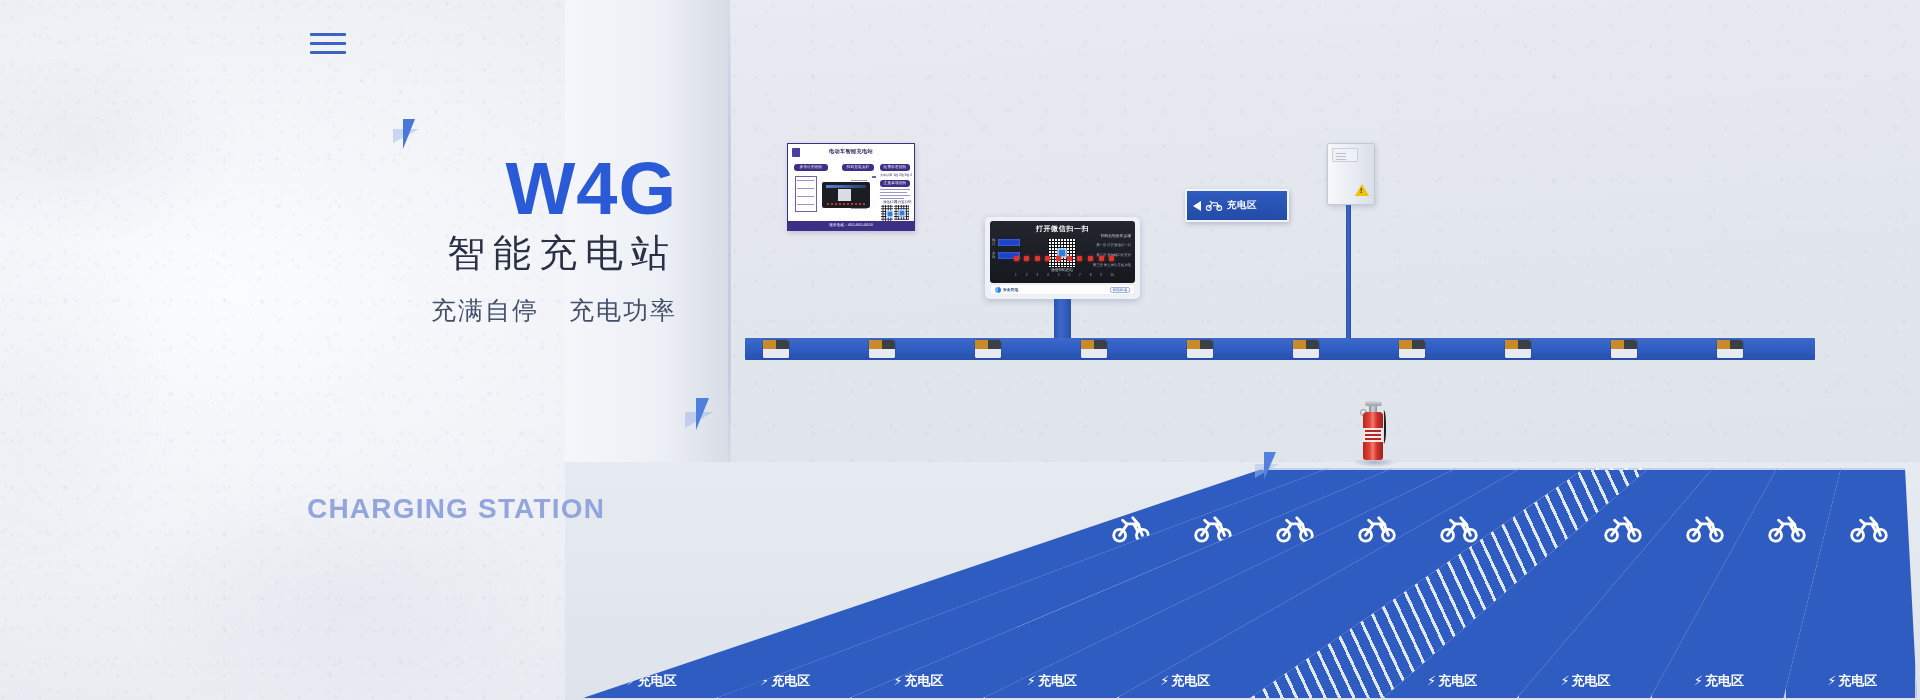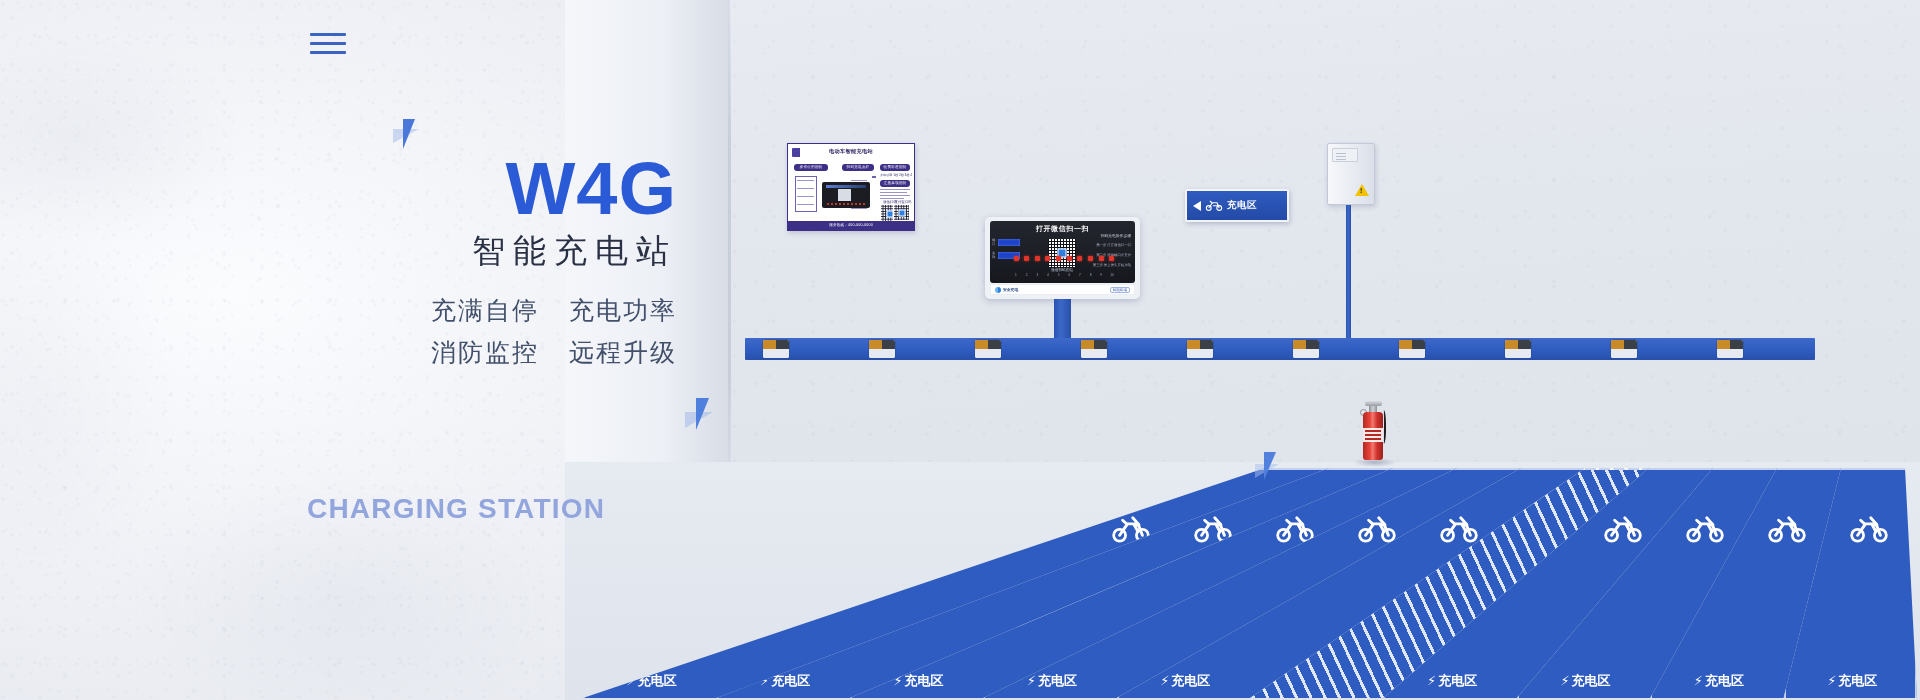--- a/index.html
+++ b/index.html
@@ -371,21 +371,21 @@
   .menu-icon i:nth-child(3){ width:36px; }
 
   .headline{
     position:absolute; left:0; top:152px; width:677px; text-align:right; padding-right:0;
   }
   .brand-main{
     font-size:74px; font-weight:800; color:#2b5ad6; letter-spacing:1px; line-height:1;
     font-family:"Liberation Sans","DejaVu Sans",sans-serif;
   }
   .brand-sub{
-    margin-top:6px; font-size:33px; color:#2a3144; letter-spacing:8px; line-height:1.15;
+    margin-top:6px; font-size:38px; color:#2a3144; letter-spacing:8px; line-height:1.15;
     font-weight:400; font-family:"DejaVu Sans","Liberation Sans",sans-serif;
   }
   .features{
     position:absolute; left:0; top:294px; width:677px;
     display:flex; flex-direction:column; gap:9px; align-items:flex-end;
   }
   .feat-row{ display:flex; gap:30px; }
   .feat-cell{
     font-size:25px; color:#42506b; letter-spacing:2px; white-space:nowrap;
     font-family:"DejaVu Sans","Liberation Sans",sans-serif;
@@ -762,24 +762,20 @@
   <div class="headline">
     <div class="brand-main">W4G</div>
     <div class="brand-sub">智能充电站</div>
   </div>
 
   <div class="features" id="feature-list">
       <div class="feat-row">
         <div class="feat-cell">充满自停</div>
         <div class="feat-cell">充电功率</div>
       </div>
-      <div class="feat-row">
-        <div class="feat-cell">消防监控</div>
-        <div class="feat-cell">远程升级</div>
-      </div>
     </div>
 
   <div class="en-block">
     <div class="en-line">CHARGING STATION</div>
   </div>
 
   <div class="plane pl-a">
     <span class="w1"></span>
     <span class="w2"></span>
   </div>

